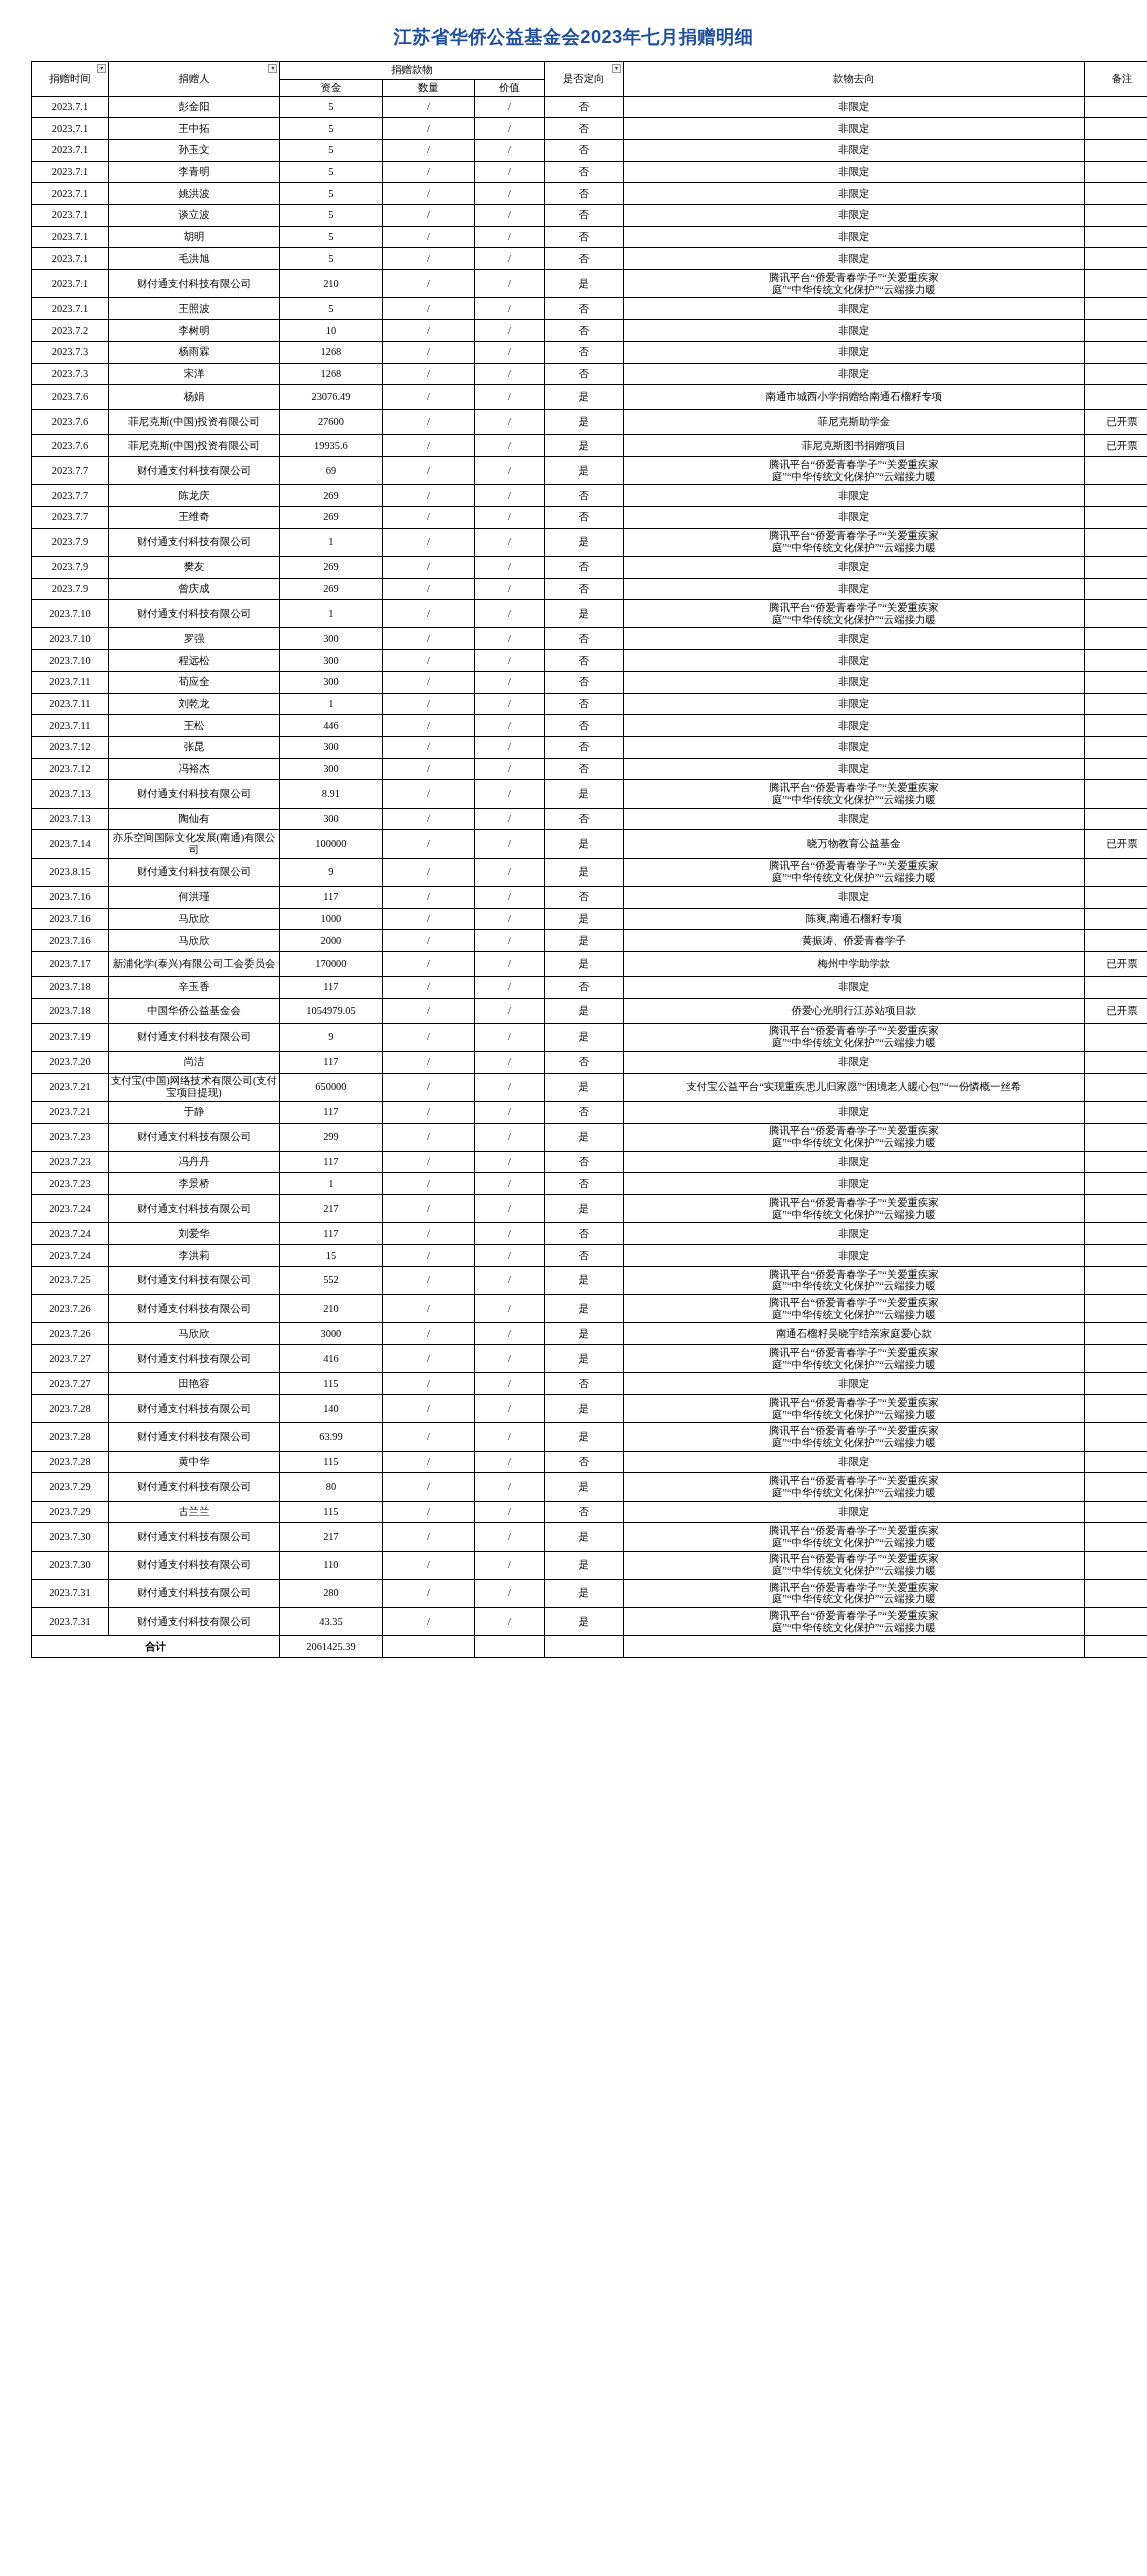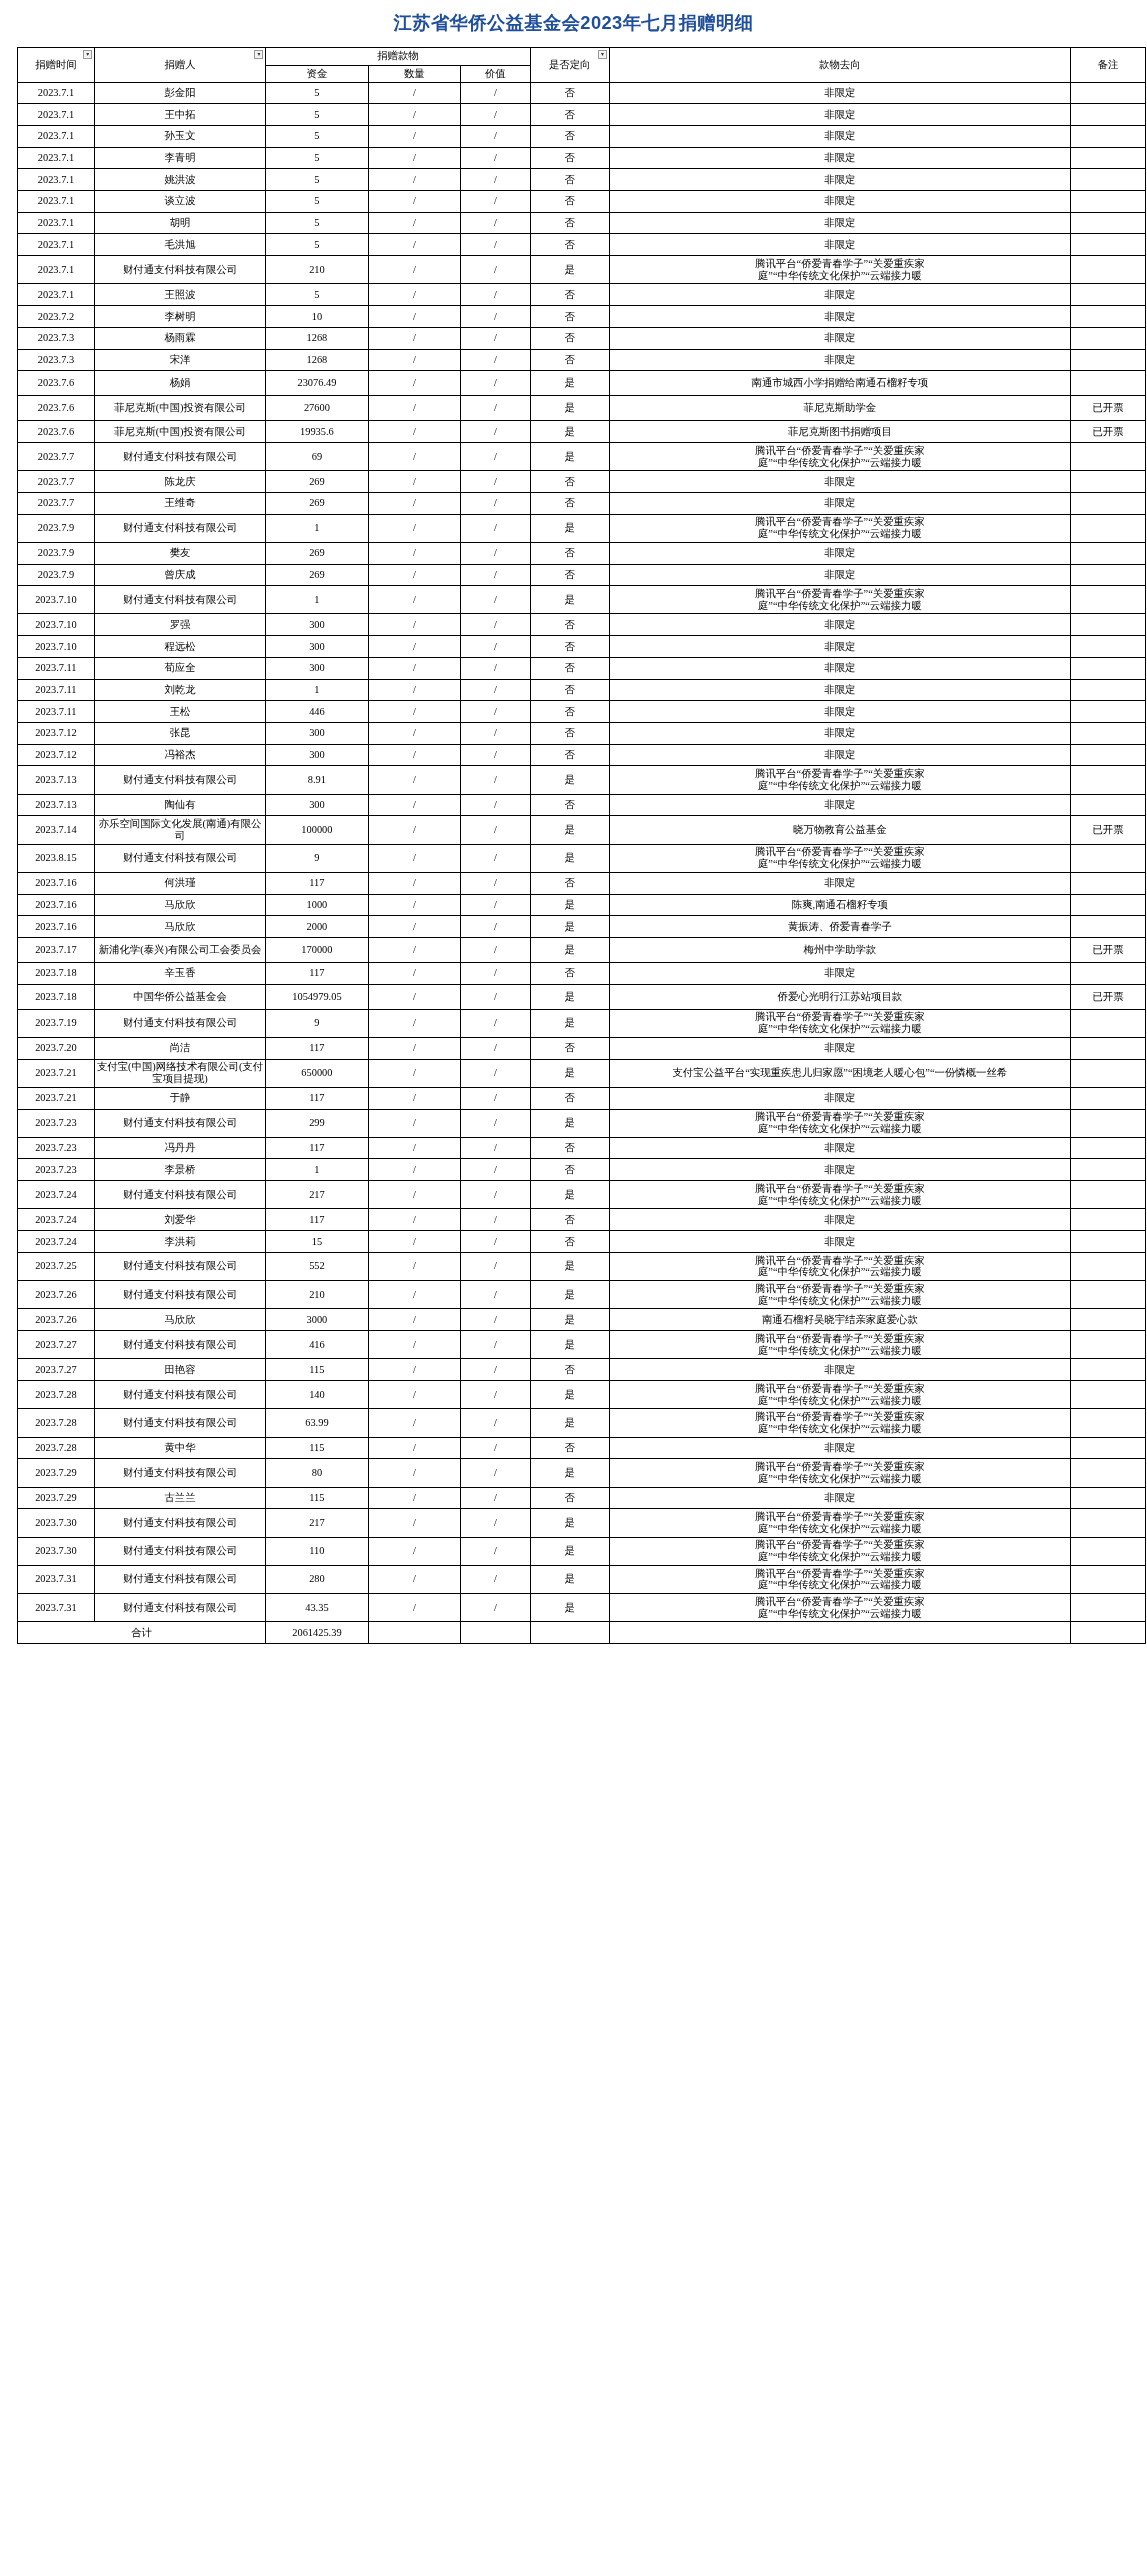--- a/index.html
+++ b/index.html
@@ -5,21 +5,21 @@
   * { box-sizing: border-box; }
   html, body { margin: 0; padding: 0; }
   body {
     width: 1147px;
     background: #ffffff;
     font-family: "Liberation Serif", serif;
     color: #000;
   }
   .page {
     width: 1147px;
-    padding: 0;
+    padding: 14px;
     position: relative;
     border-radius: 32px;
   }
   .title {
     text-align: center;
     font-family: "Liberation Sans", sans-serif;
     font-weight: bold;
     font-size: 18.3px;
     color: #1F4E9C;
     padding: 10px 0 11.7px 0;
@@ -77,21 +77,21 @@
   td.note { font-size: 9.6px; }
   td.slash { font-size: 10px; }
 
   .row-tall td { height: 25px; }
   tr td { height: 21.7px; }
 
   tfoot td {
     height: 21.7px;
     font-size: 10.8px;
   }
-  .total-label { font-weight: normal; }
+  .total-label { font-weight: bold; }
   .total-value { font-weight: normal; }
 </style>
 </head>
 <body>
 
 <div class="page">
 
   <div class="title">江苏省华侨公益基金会2023年七月捐赠明细</div>
 
   <table class="sheet">

